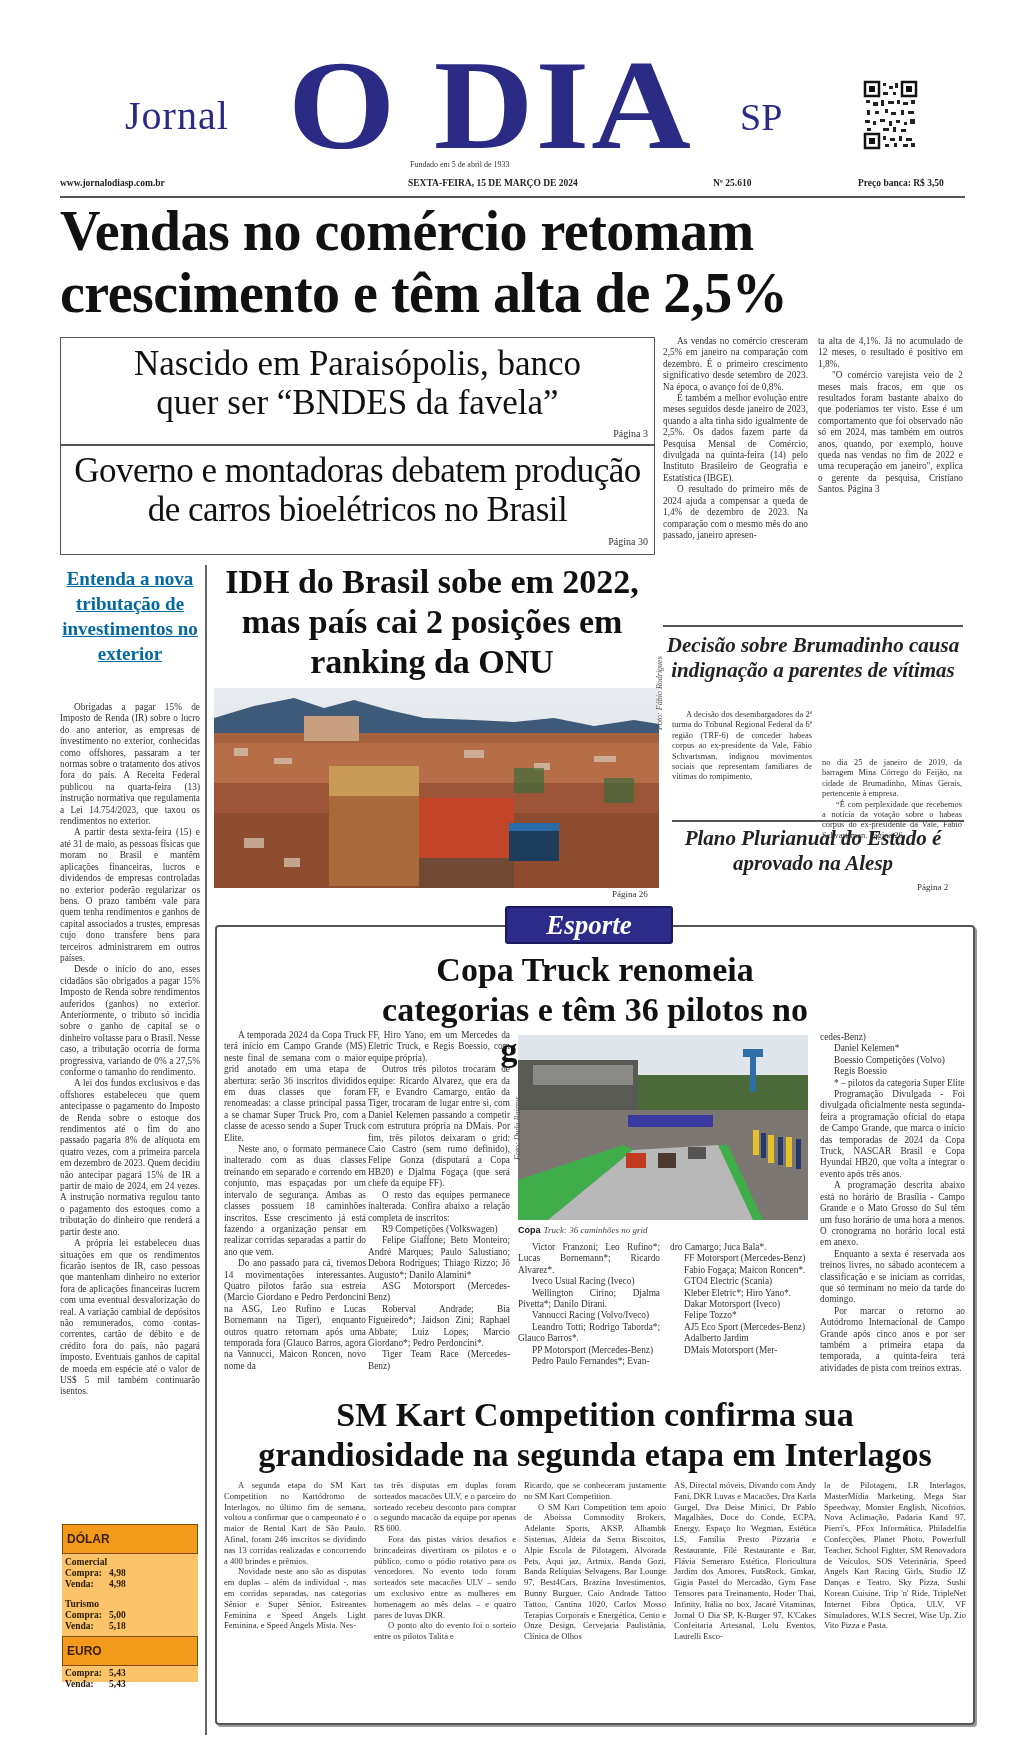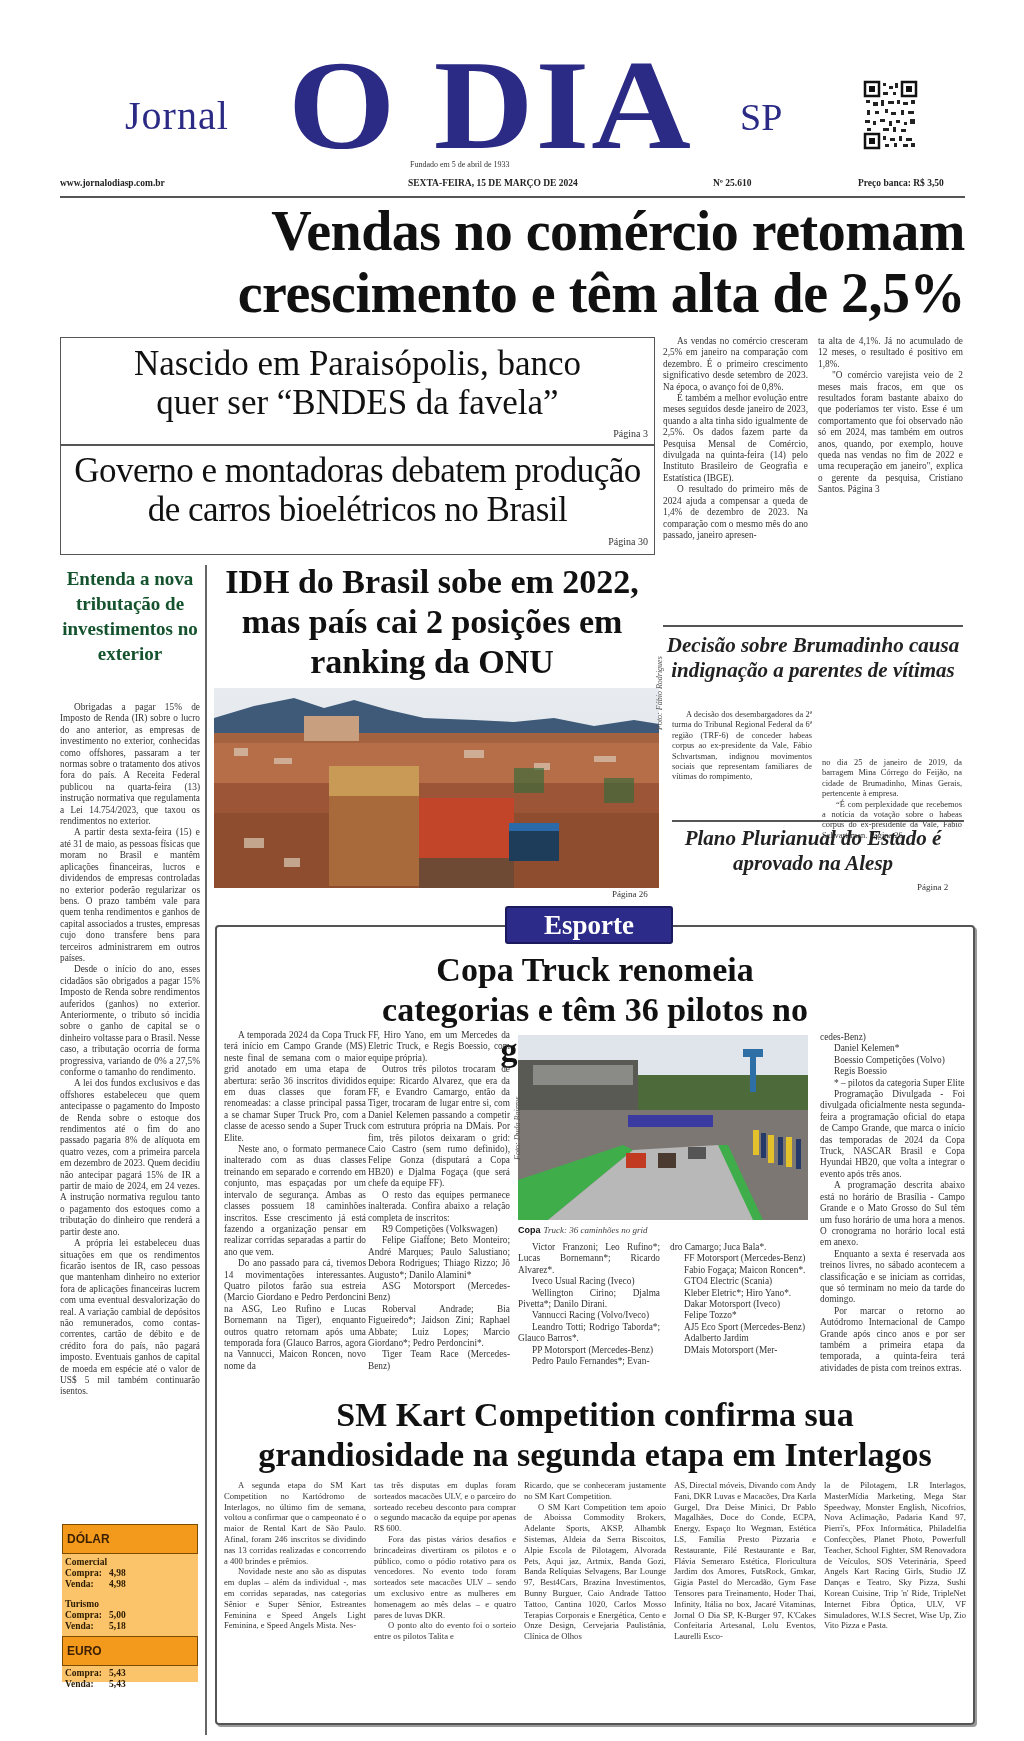--- a/index.html
+++ b/index.html
@@ -12,40 +12,40 @@
   .mast-jornal { left: 125px; top: 92px; font-size: 40px; color: #2b2a85; letter-spacing: 1px; }
   .mast-odia { left: 288px; top: 42px; font-size: 138px; font-weight: bold; color: #2b2a85; line-height: 1; letter-spacing: 2px; transform: scaleY(0.92); transform-origin: top left; }
   .mast-sp { left: 740px; top: 95px; font-size: 38px; color: #2b2a85; }
   .mast-founded { left: 410px; top: 160px; font-size: 8px; color: #333; }
   .qr { left: 863px; top: 80px; width: 55px; height: 70px; }
   .meta-row { left: 60px; top: 178px; width: 900px; font-size: 9.5px; font-weight: bold; color: #222; }
   .meta-row span { position: absolute; top: 0; white-space: nowrap; }
   .rule-top { left: 60px; top: 196px; width: 905px; height: 2px; background: #555; }
 
   
-  .main-head { left: 60px; top: 200px; width: 905px; text-align: right; font-size: 56px; line-height: 62px; color: #111; letter-spacing: -0.5px; }
+  .main-head { left: 60px; top: 200px; width: 905px; text-align: left; font-size: 56px; line-height: 62px; color: #111; letter-spacing: -0.5px; }
 
   
   .box1 { left: 60px; top: 337px; width: 595px; height: 218px; border: 1.5px solid #555; }
   .box1 .h { text-align: center; font-size: 35px; line-height: 39px; color: #111; }
   .box1 .s1 { position: absolute; top: 6px; left: 0; width: 100%; }
   .box1 .s2 { position: absolute; top: 113px; left: 0; width: 100%; }
   .box1 .divider { position: absolute; left: 0; top: 106px; width: 100%; height: 1.5px; background: #555; }
   .pg { position: absolute; right: 6px; font-size: 10px; color: #333; }
 
   
   .col { font-size: 9.3px; line-height: 11.4px; text-align: justify; color: #333; }
   .col p { text-indent: 14px; }
 
   .lede-col1 { left: 663px; top: 336px; width: 145px; }
   .lede-col2 { left: 818px; top: 336px; width: 145px; }
   .rule-lede { left: 663px; top: 625px; width: 300px; height: 2px; background: #555; }
 
   
-  .side-head { left: 60px; top: 566px; width: 140px; text-align: center; font-size: 19px; line-height: 25px; color: #14532d; }
+  .side-head { left: 60px; top: 566px; width: 140px; text-align: center; font-size: 19px; line-height: 25px; color: #0369a1; text-decoration: underline; }
   .side-body { left: 60px; top: 702px; width: 140px; }
   .vline-side { left: 205px; top: 565px; width: 2px; height: 1170px; background: #666; }
 
   
   .fx { left: 62px; top: 1524px; width: 136px; height: 158px; background: #fcc46a; font-family: "Liberation Serif", serif; font-size: 9.5px; font-weight: bold; color: #2a1a00; }
   .fx .hd { background: #f39a1d; border: 1px solid #7a4b00; font-family: "Liberation Sans", sans-serif; font-size: 12px; font-weight: 900; padding: 7px 4px; color: #3a1f00; }
   .fx .row { padding-left: 3px; line-height: 11px; display: flex; }
   .fx .row .k { width: 44px; }
 
   
@@ -57,21 +57,21 @@
   
   .brum-head { left: 663px; top: 633px; width: 300px; text-align: center; font-size: 21px; line-height: 25px; font-style: italic; color: #222; }
   .brum-c1 { left: 672px; top: 710px; width: 140px; font-size: 8.4px; line-height: 10.4px; }
   .brum-c2 { left: 822px; top: 710px; width: 140px; font-size: 8.4px; line-height: 10.4px; margin-top: 48px; }
   .rule-brum { left: 672px; top: 820px; width: 292px; height: 2px; background: #555; }
   .plano-head { left: 663px; top: 826px; width: 300px; text-align: center; font-size: 21px; line-height: 25px; font-style: italic; color: #222; }
   .plano-pg { left: 917px; top: 882px; font-size: 9px; color: #333; }
 
   
   .esp-box { left: 215px; top: 925px; width: 760px; height: 800px; border: 2.5px solid #555; border-radius: 4px; box-shadow: 2px 2px 0 #999; }
-  .esp-tag { left: 505px; top: 906px; width: 168px; height: 38px; background: #2d2b8a; border: 2px solid #1b1a5c; border-radius: 3px; color: #fff; font-size: 27px; font-weight: bold; text-align: center; line-height: 34px; }
+  .esp-tag { left: 505px; top: 906px; width: 168px; height: 38px; background: #2d2b8a; border: 2px solid #1b1a5c; border-radius: 3px; color: #fff; font-size: 27px; font-weight: bold; font-style: italic; text-align: center; line-height: 34px; }
   .copa-head { left: 220px; top: 950px; width: 750px; text-align: center; font-size: 34px; line-height: 40px; color: #111; }
   .copa-c1 { left: 224px; top: 1030px; width: 142px; }
   .copa-c2 { left: 368px; top: 1030px; width: 142px; }
   .copa-photo { left: 518px; top: 1035px; width: 290px; height: 185px; overflow: hidden; }
   .copa-credit { left: 513px; top: 1160px; font-size: 8px; color: #555; transform: rotate(-90deg); transform-origin: left top; white-space: nowrap; font-style: italic; }
   .copa-caption { left: 518px; top: 1225px; font-size: 9px; color: #333; }
   .copa-caption b { font-family: "Liberation Sans", sans-serif; font-weight: 900; color: #111; margin-right: 3px; }
   .copa-caption i { color: #444; }
   .copa-c3a { left: 518px; top: 1242px; width: 142px; }
   .copa-c3b { left: 670px; top: 1242px; width: 140px; }

